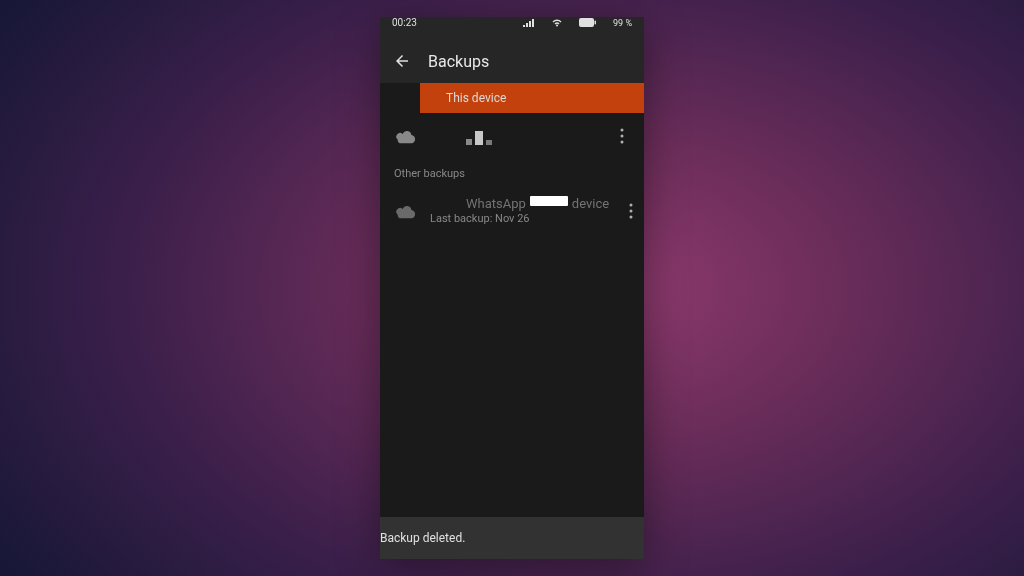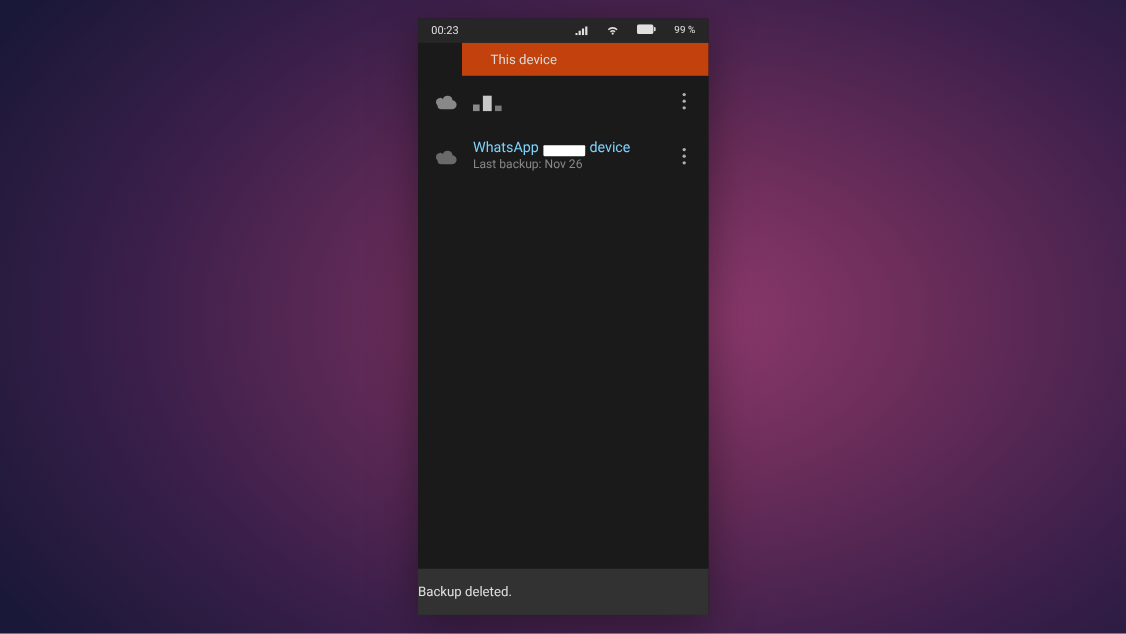--- a/index.html
+++ b/index.html
@@ -19,21 +19,21 @@
       background: #1a1a1a;
       box-shadow: 0 8px 40px rgba(0,0,0,0.4);
       display: flex;
       flex-direction: column;
       position: relative;
     }
     .status-bar {
       height: 22px;
       background: #262626;
       display: flex;
-      align-items: center;
+      align-items: flex-start;
       justify-content: space-between;
       padding: 0 12px;
       color: #e0e0e0;
       font-size: 10px;
     }
     .status-right {
       display: flex;
       align-items: center;
       gap: 16px;
     }
@@ -85,25 +85,26 @@
       color: #888;
       flex-shrink: 0;
     }
     .backup-info {
       flex: 1;
       display: flex;
       flex-direction: column;
       gap: 1px;
     }
     .backup-title {
-      color: #7dd3fc;
+      color: #737373;
       font-size: 13px;
       display: flex;
-      align-items: flex-end;
+      align-items: flex-start;
       gap: 4px;
+      margin-left: 36px;
     }
     .backup-subtitle {
       color: #888;
       font-size: 11px;
     }
     .more-btn {
       width: 16px;
       height: 20px;
       display: flex;
       align-items: center;
@@ -160,20 +161,28 @@
       <span>
         <svg width="18" height="9" viewBox="0 0 18 9">
             <rect x="0" y="0" width="15" height="9" rx="2" fill="currentColor"></rect>
             <rect x="15.5" y="2.5" width="1.5" height="4" rx="0.7" fill="currentColor"></rect>
           </svg>
       </span>
       <span style="font-size:9px">99 %</span>
     </div>
   </div>
 
+  <div class="app-bar">
+    <div class="back-btn">
+      <svg width="18" height="18" viewBox="0 0 24 24">
+          <path fill="currentColor" d="M20 11H7.8l5.6-5.6L12 4l-8 8 8 8 1.4-1.4L7.8 13H20z"></path>
+        </svg>
+    </div>
+    <div class="app-title">Backups</div>
+  </div>
 
   <div class="section-header">This device</div>
 
   <div class="content">
 
     <div class="backup-row">
       <div class="cloud-icon">
         <svg width="22" height="16" viewBox="0 0 24 16">
             <path fill="currentColor" d="M19 7a5 5 0 0 0-9.6-1.3A4 4 0 0 0 4 12a4 4 0 0 0 4 4h10a4.5 4.5 0 0 0 1-9z"></path>
           </svg>
@@ -189,20 +198,21 @@
       </div>
       <div class="more-btn">
         <svg width="4" height="16" viewBox="0 0 4 16">
             <circle cx="2" cy="2" r="1.5" fill="currentColor"></circle>
             <circle cx="2" cy="8" r="1.5" fill="currentColor"></circle>
             <circle cx="2" cy="14" r="1.5" fill="currentColor"></circle>
           </svg>
       </div>
     </div>
 
+    <div class="section-label">Other backups</div>
 
     <div class="backup-row">
       <div class="cloud-icon" style="color:#6a6a6a">
         <svg width="22" height="16" viewBox="0 0 24 16">
             <path fill="currentColor" d="M19 7a5 5 0 0 0-9.6-1.3A4 4 0 0 0 4 12a4 4 0 0 0 4 4h10a4.5 4.5 0 0 0 1-9z"></path>
           </svg>
       </div>
       <div class="backup-info">
         <div class="backup-title">
           <span>WhatsApp</span>

